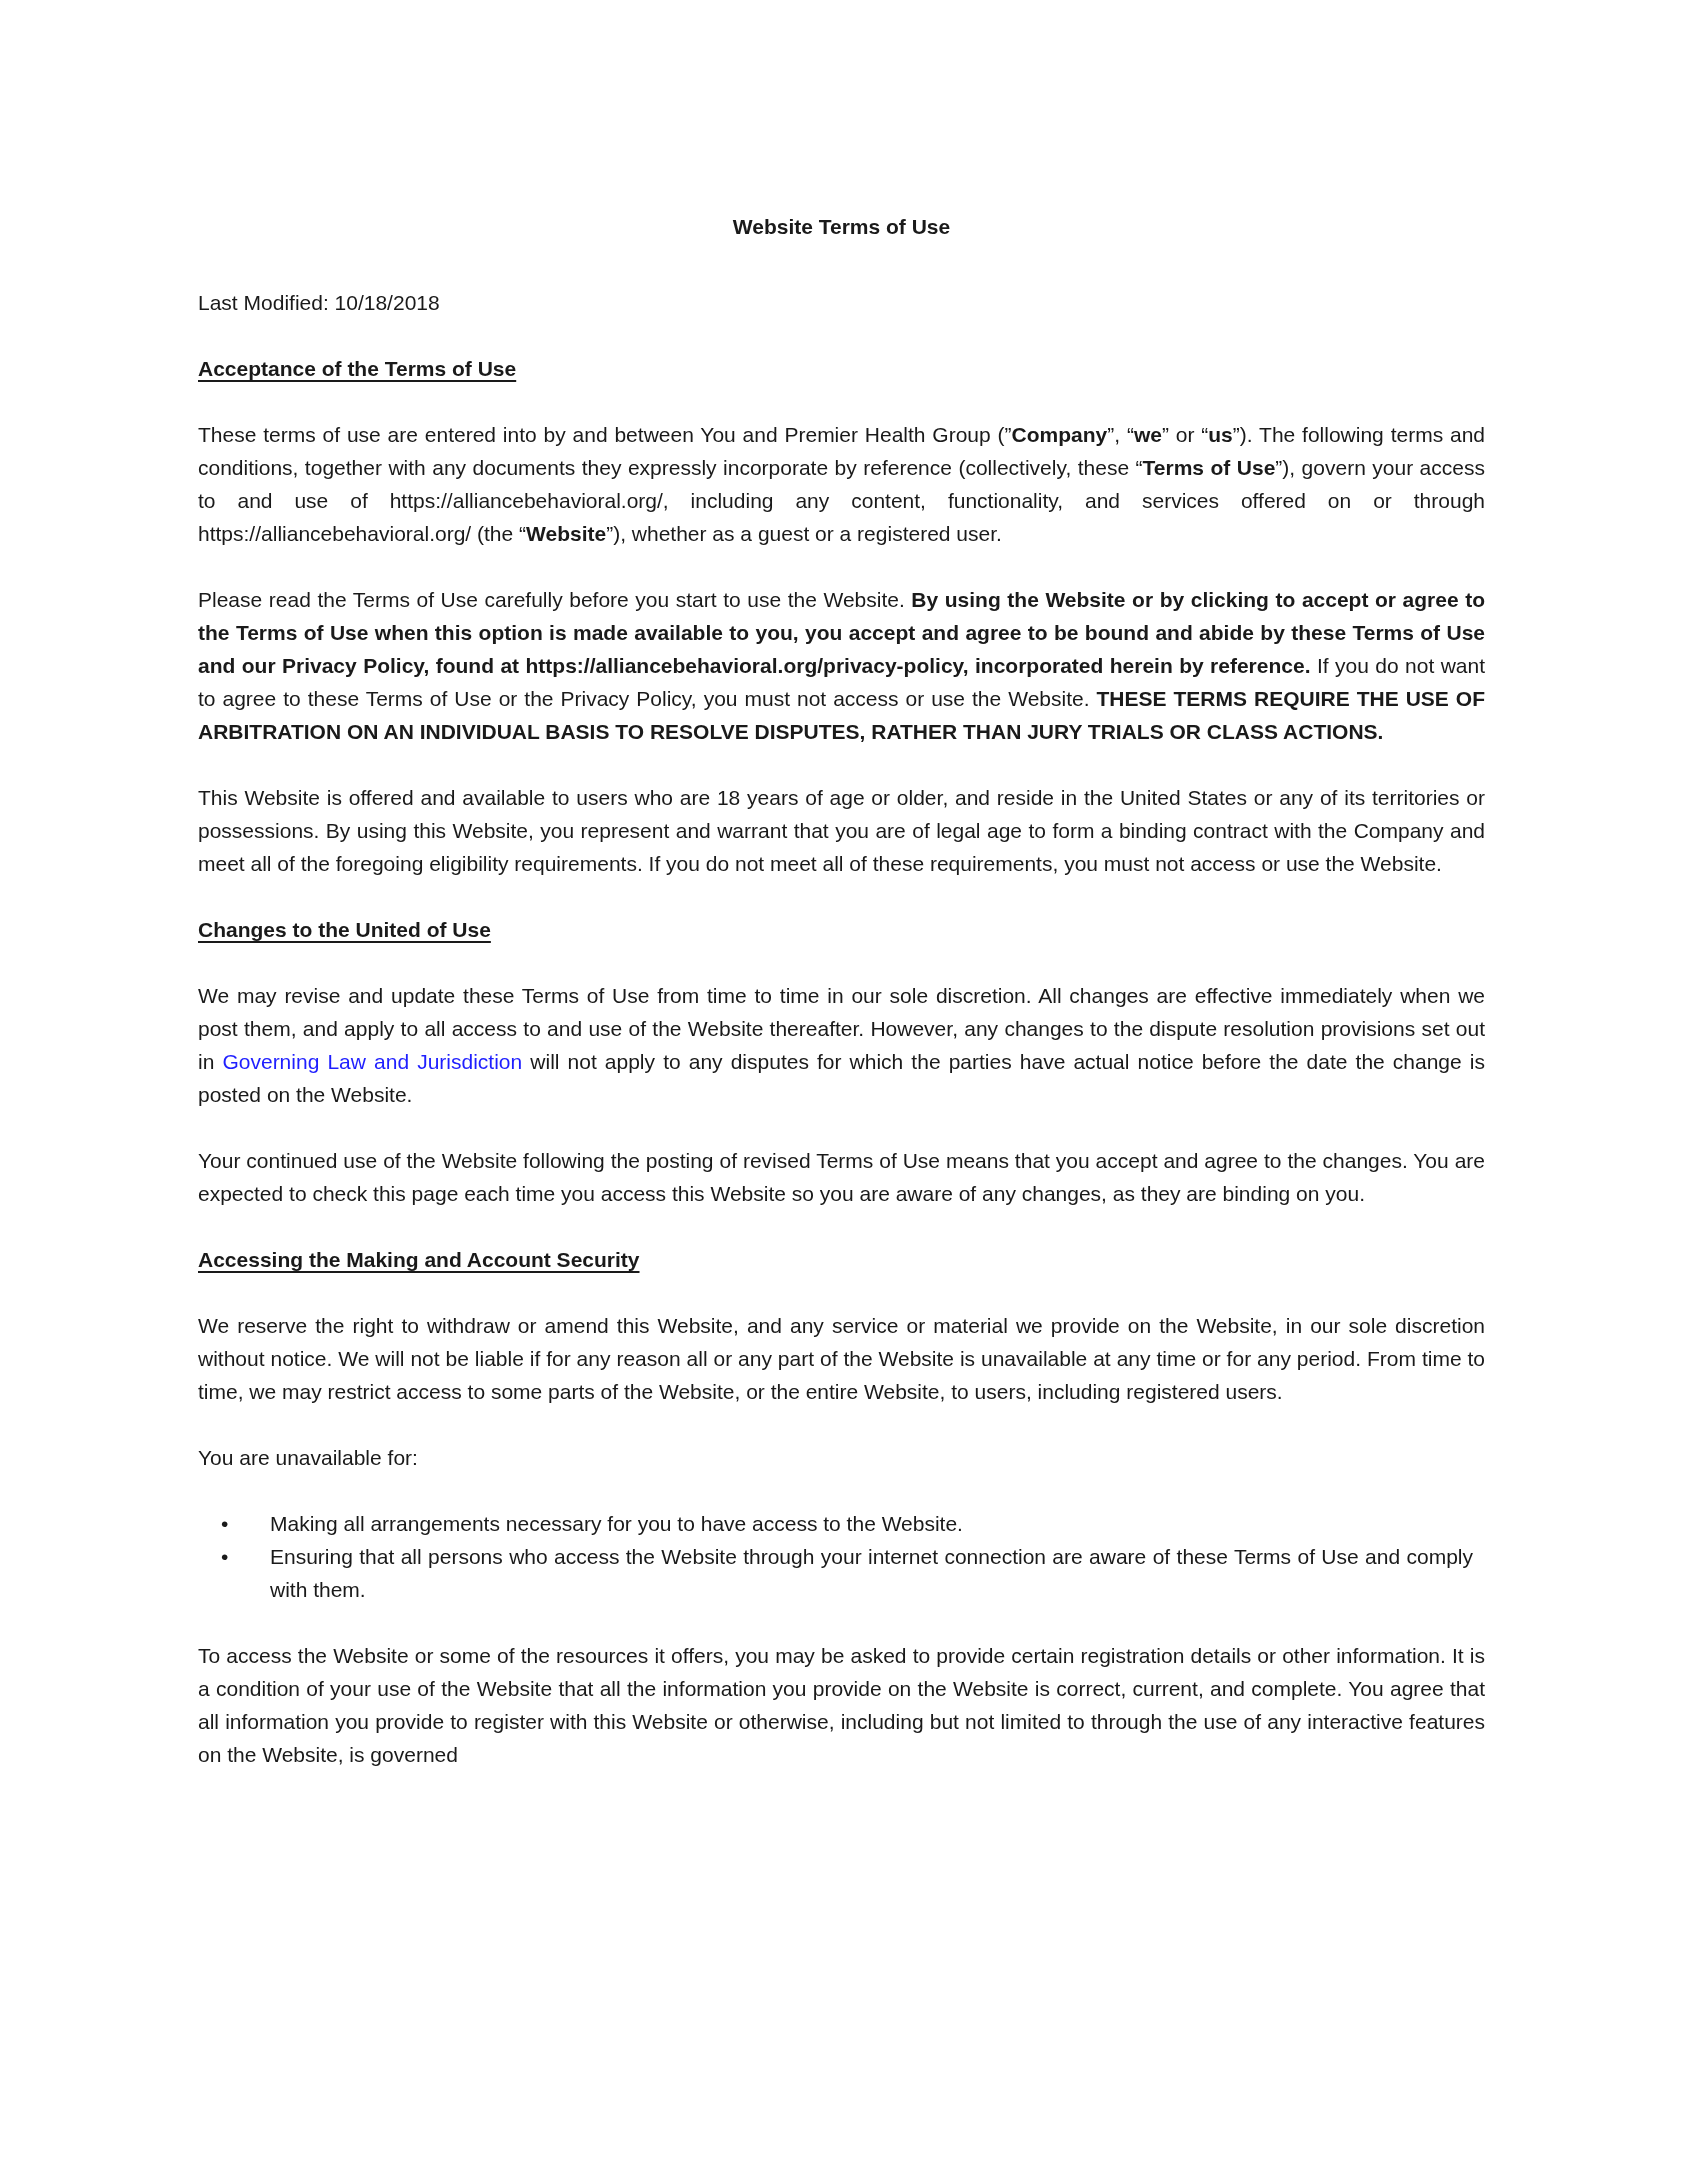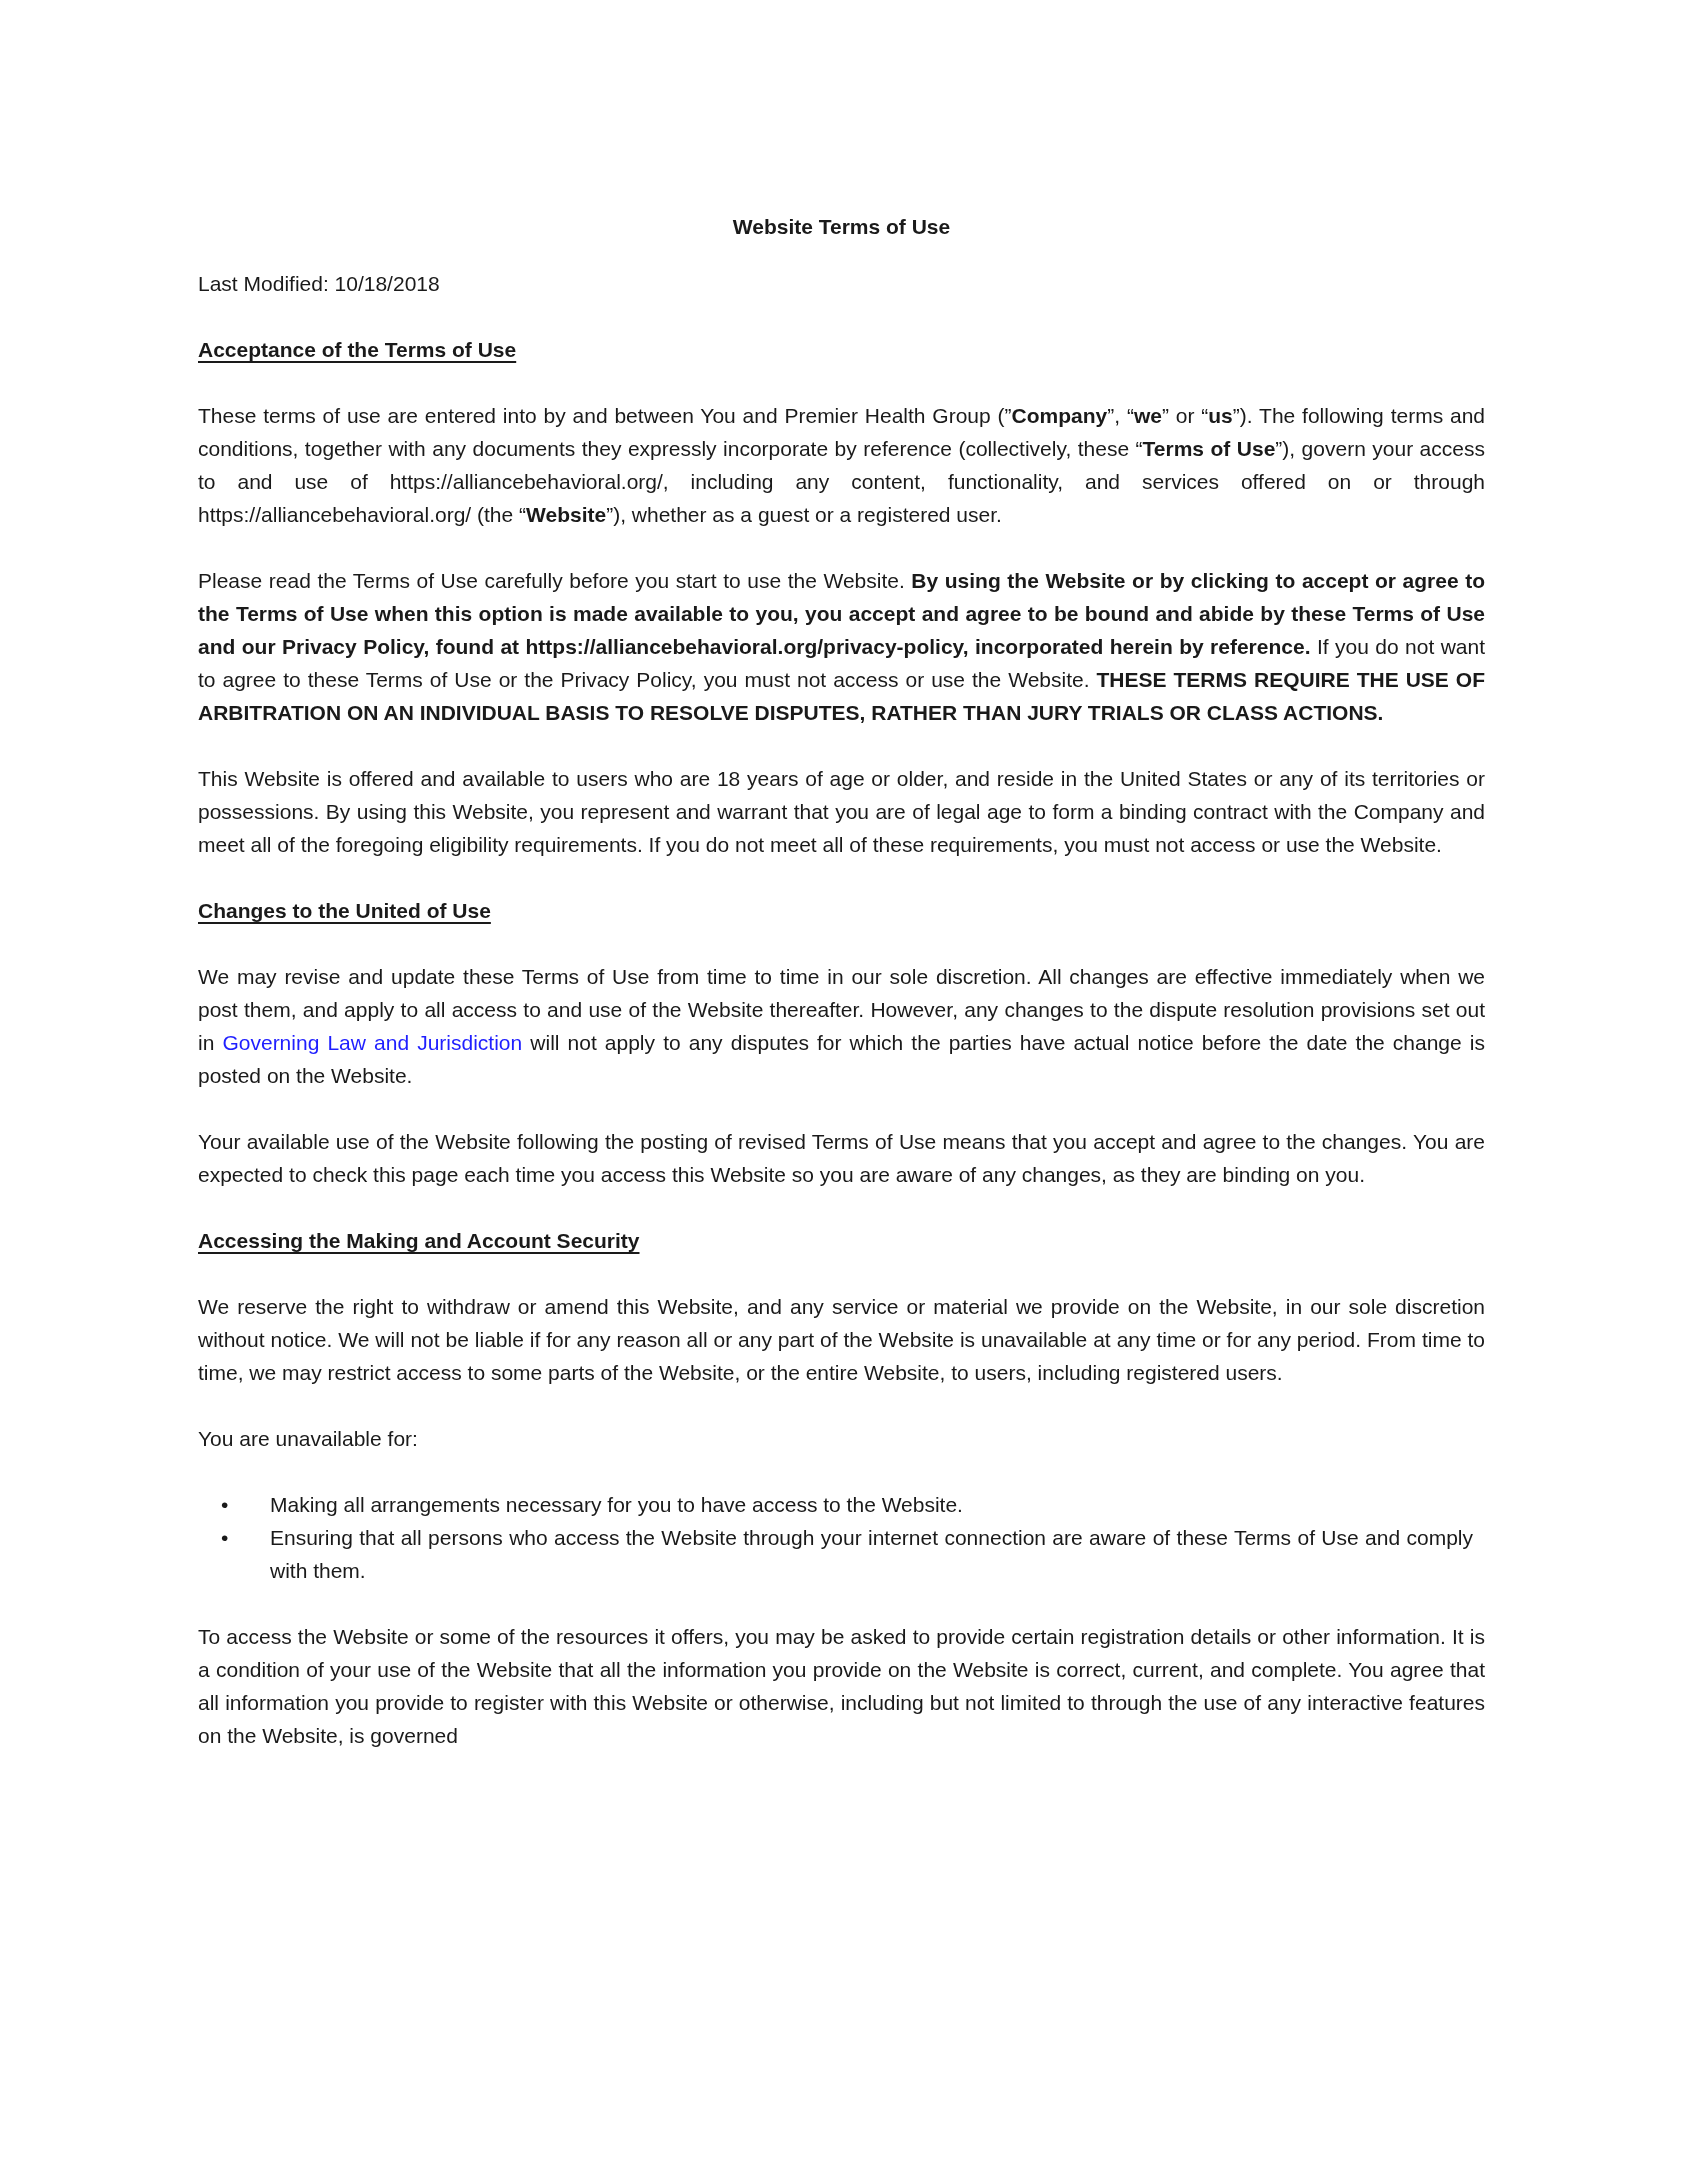--- a/index.html
+++ b/index.html
@@ -24,21 +24,21 @@
     color: #1a1a1a;
   }
   .block {
     margin: 0 0 33px 0;
   }
   .title {
     font-size: 21px;
     line-height: 33px;
     font-weight: 700;
     text-align: center;
-    margin: 0 0 24px 0;
+    margin: 0 0 43px 0;
   }
   .heading {
     font-size: 21px;
     line-height: 33px;
     font-weight: 700;
     text-decoration: underline;
     text-decoration-thickness: 2px;
     text-underline-offset: 4px;
     margin: 0 0 33px 0;
   }
@@ -83,21 +83,21 @@
   <p class="block just"><span>These terms of use are entered into by and between You and Premier Health Group (”</span><span class="b">Company</span><span>”, “</span><span class="b">we</span><span>” or “</span><span class="b">us</span><span>”). The following terms and conditions, together with any documents they expressly incorporate by reference (collectively, these “</span><span class="b">Terms of Use</span><span>”), govern your access to and use of https://alliancebehavioral.org/, including any content, functionality, and services offered on or through https://alliancebehavioral.org/ (the “</span><span class="b">Website</span><span>”), whether as a guest or a registered user.</span></p>
 
   <p class="block just"><span>Please read the Terms of Use carefully before you start to use the Website. </span><span class="b">By using the Website or by clicking to accept or agree to the Terms of Use when this option is made available to you, you accept and agree to be bound and abide by these Terms of Use and our Privacy Policy, found at https://alliancebehavioral.org/privacy-policy, incorporated herein by reference. </span><span>If you do not want to agree to these Terms of Use or the Privacy Policy, you must not access or use the Website.  </span><span class="b">THESE TERMS REQUIRE THE USE OF ARBITRATION ON AN INDIVIDUAL BASIS TO RESOLVE DISPUTES, RATHER THAN JURY TRIALS OR CLASS ACTIONS.</span></p>
 
   <p class="block just">This Website is offered and available to users who are 18 years of age or older, and reside in the United States or any of its territories or possessions. By using this Website, you represent and warrant that you are of legal age to form a binding contract with the Company and meet all of the foregoing eligibility requirements. If you do not meet all of these requirements, you must not access or use the Website.</p>
 
   <h2 class="heading">Changes to the United of Use</h2>
 
   <p class="block just"><span>We may revise and update these Terms of Use from time to time in our sole discretion. All changes are effective immediately when we post them, and apply to all access to and use of the Website thereafter. However, any changes to the dispute resolution provisions set out in </span><a class="link" style="color: rgb(31, 31, 255);">Governing Law and Jurisdiction</a><span> will not apply to any disputes for which the parties have actual notice before the date the change is posted on the Website.</span></p>
 
-  <p class="block just">Your available use of the Website following the posting of revised Terms of Use means that you accept and agree to the changes. You are expected to check this page each time you access this Website so you are aware of any changes, as they are binding on you.</p>
+  <p class="block just">Your continued use of the Website following the posting of revised Terms of Use means that you accept and agree to the changes. You are expected to check this page each time you access this Website so you are aware of any changes, as they are binding on you.</p>
 
   <h2 class="heading">Accessing the Making and Account Security</h2>
 
   <p class="block just">We reserve the right to withdraw or amend this Website, and any service or material we provide on the Website, in our sole discretion without notice. We will not be liable if for any reason all or any part of the Website is unavailable at any time or for any period. From time to time, we may restrict access to some parts of the Website, or the entire Website, to users, including registered users.</p>
 
   <p class="block">You are unavailable for:</p>
 
   <ul class="bullets block">
     <li>Making all arrangements necessary for you to have access to the Website.</li>
     <li>Ensuring that all persons who access the Website through your internet connection are aware of these Terms of Use and comply with them.</li>

